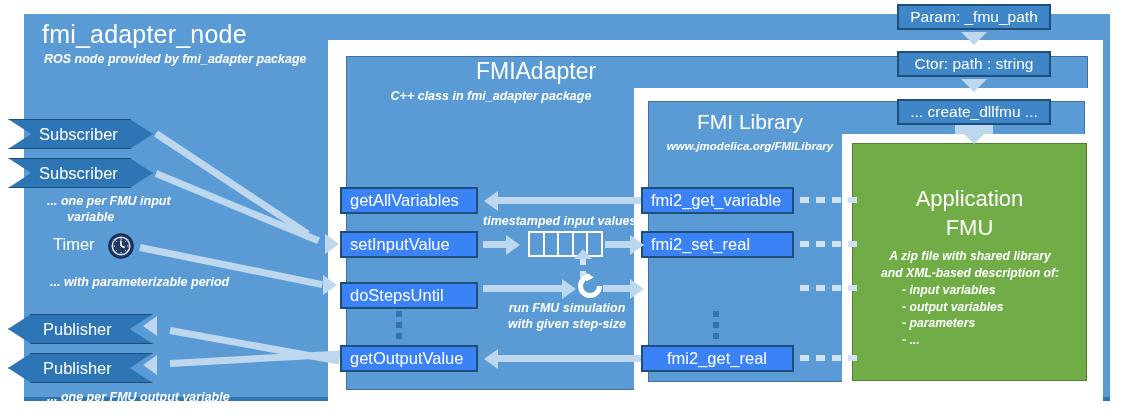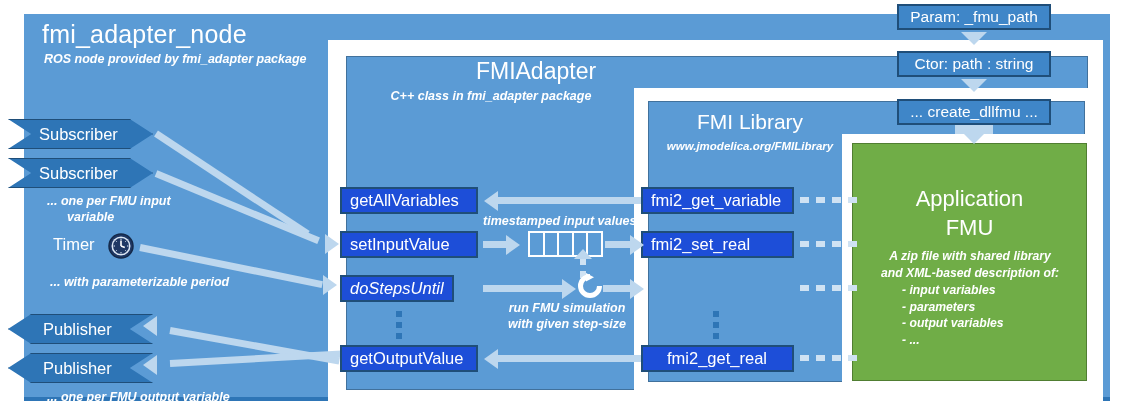--- a/index.html
+++ b/index.html
@@ -67,21 +67,21 @@
   }
   .desc-fmu{
     position:absolute;left:858px;top:248px;width:224px;text-align:center;
     font-size:12.2px;font-style:italic;font-weight:bold;color:#ffffff;line-height:16.5px;
   }
   .desc-fmu .bullets{display:block;text-align:left;padding-left:44px;margin-top:1px;}
   .desc-fmu .bullets span{display:block;}
 
   
   .box{
-    position:absolute;background:#1d4ed8;border:2px solid #1f4e79;
+    position:absolute;background:#3b82f6;border:2px solid #1f4e79;
     color:#ffffff;font-size:16.5px;box-sizing:border-box;
     display:flex;align-items:center;padding-left:8px;white-space:nowrap;
   }
   .box.param{font-size:15.5px;justify-content:center;padding-left:0;background:#3f86c8;}
 
   
   .chev{
     position:absolute;height:30px;background:#2e75b6;border:1px solid #1f4e79;
     color:#ffffff;font-size:16.5px;display:flex;align-items:center;
     box-sizing:border-box;white-space:nowrap;
@@ -179,22 +179,22 @@
 
   <div class="title-fmu">
     <span>Application</span><br>
     <span>FMU</span>
   </div>
   <div class="desc-fmu">
     <span>A zip file with shared library</span><br>
     <span>and XML-based description of:</span>
     <span class="bullets">
       <span>- input variables</span>
+      <span>- output variables</span>
       <span>- parameters</span>
-      <span>- output variables</span>
       <span>- ...</span>
     </span>
   </div>
 
   <div class="chev sub" style="left:8px;top:119px;width:145px;">
     <span>Subscriber</span>
   </div>
   <div class="chev sub" style="left:8px;top:158px;width:145px;">
     <span>Subscriber</span>
   </div>
@@ -245,21 +245,21 @@
 
   <div class="ar-diag" style="left:170px;top:360px;width:172px;transform:rotate(-3.2deg);"></div>
   <div class="arrowhead-l" style="left:143px;top:355px;"></div>
 
   <div class="box" style="left:340px;top:187px;width:138px;height:27px;">
     <span>getAllVariables</span>
   </div>
   <div class="box" style="left:340px;top:231px;width:138px;height:27px;">
     <span>setInputValue</span>
   </div>
-  <div class="box" style="left:340px;top:275px;width:114px;height:27px;font-style:italic;">
+  <div class="box" style="left:340px;top:282px;width:138px;height:27px;">
     <span>doStepsUntil</span>
   </div>
   <div class="box" style="left:340px;top:345px;width:138px;height:27px;">
     <span>getOutputValue</span>
   </div>
   <div class="vdots" style="left:396px;top:311px;">
     <b></b>
       <b></b>
       <b></b>
   </div>

